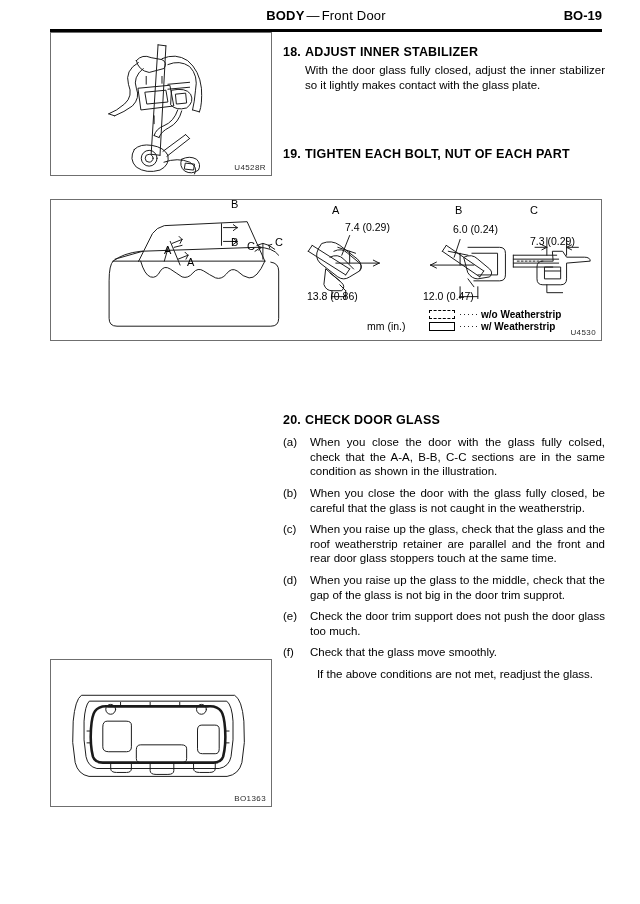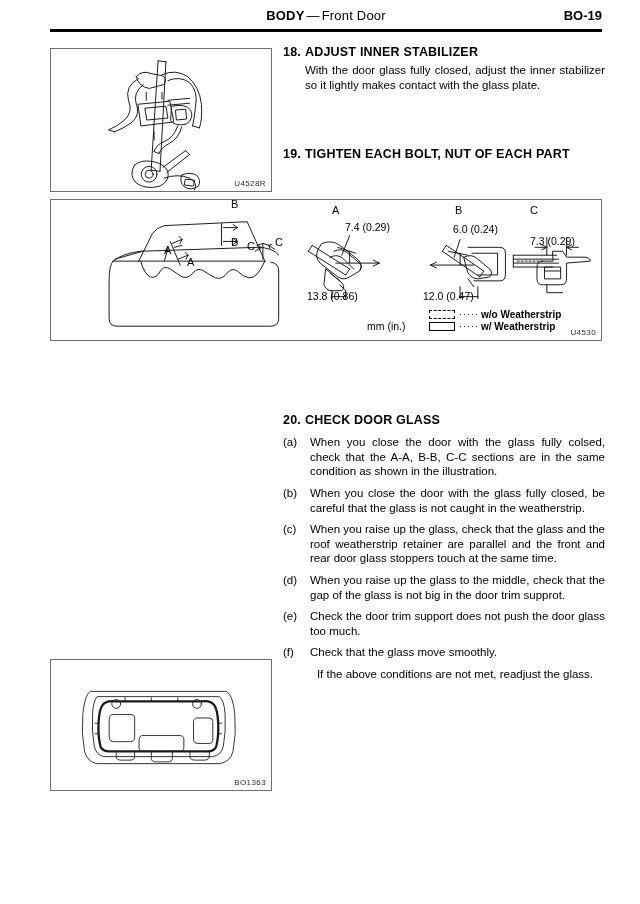--- a/index.html
+++ b/index.html
@@ -78,23 +78,23 @@
     font-family: "Liberation Sans", sans-serif;
   }
   .fig-svg {
     position: absolute;
     left: 0;
     top: 0;
     width: 100%;
     height: 100%;
   }
 
-  #fig-regulator { left: 50px; top: 48px; width: 222px; height: 144px; }
+  #fig-regulator { left: 50px; top: 32px; width: 222px; height: 144px; }
   #fig-sections  { left: 50px; top: 199px; width: 552px; height: 142px; }
-  #fig-servicehole { left: 50px; top: 659px; width: 222px; height: 132px; }
+  #fig-servicehole { left: 50px; top: 659px; width: 222px; height: 148px; }
 
   
   .content {
     position: absolute;
     left: 283px;
     width: 322px;
   }
   .step {
     position: relative;
     margin-bottom: 0;

